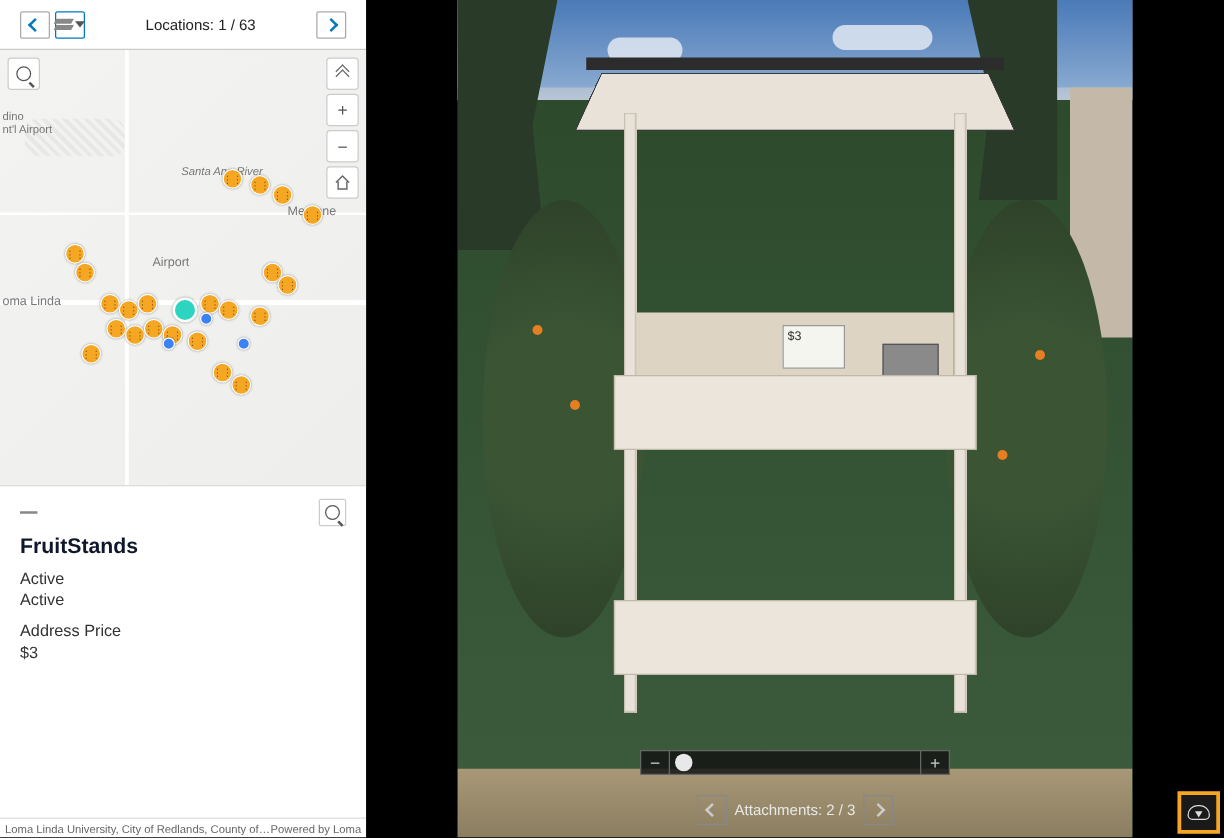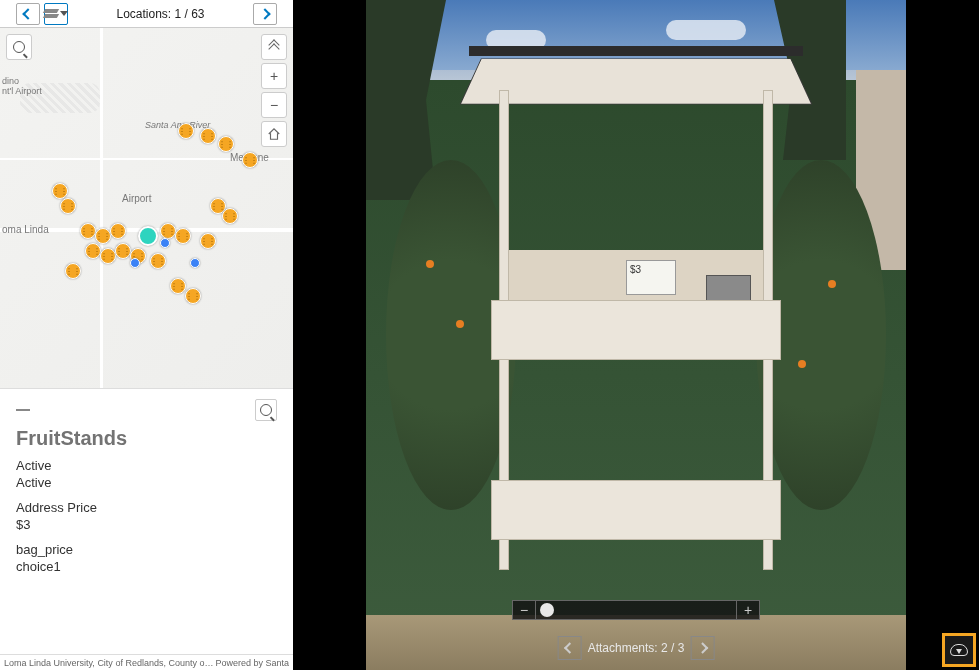--- a/index.html
+++ b/index.html
@@ -3,21 +3,21 @@
   <meta charset="utf-8">
   <style>
     * { margin: 0; padding: 0; box-sizing: border-box; }
     body { font-family: Arial, sans-serif; width: 979px; height: 670px; overflow: hidden; background: #000; }
     .app { display: flex; width: 100%; height: 100%; }
 
     .left-panel { width: 293px; height: 100%; display: flex; flex-direction: column; background: #fff; }
     .right-panel { flex: 1; height: 100%; background: #000; position: relative; display: flex; align-items: center; justify-content: center; }
 
     
-    .header-bar { display: flex; align-items: center; height: 28px; border-bottom: 1px solid #ccc; padding: 0 16px; gap: 4px; }
+    .header-bar { display: flex; align-items: center; height: 40px; border-bottom: 1px solid #ccc; padding: 0 16px; gap: 4px; }
     .header-btn { width: 24px; height: 22px; border: 1px solid #aaa; background: #fff; display: flex; align-items: center; justify-content: center; cursor: pointer; border-radius: 2px; }
     .header-btn.active { border: 1.5px solid #0079c1; }
     .header-title { flex: 1; text-align: center; font-size: 12px; color: #222; }
     .chev { width: 8px; height: 8px; border-left: 2px solid #0079c1; border-bottom: 2px solid #0079c1; }
     .chev.left { transform: rotate(45deg); }
     .chev.right { transform: rotate(-135deg); }
     .layer-icon { display:flex; align-items:center; gap:2px; }
     .layer-icon .stack { width:14px; height:10px; position:relative; }
     .layer-icon .stack::before, .layer-icon .stack::after { content:''; position:absolute; left:0; width:14px; height:4px; background:#888; transform: skewX(-30deg); }
     .layer-icon .stack::before { top:0; }
@@ -46,21 +46,21 @@
     .marker.blue-sm { background:#3b82f6; width:10px; height:10px; }
     .marker.sel { background:#2dd4bf; width:20px; height:20px; border:2px solid #fff; }
     .mag-icon { width:12px; height:12px; border:1.5px solid #555; border-radius:50%; position:relative; }
     .mag-icon::after { content:''; position:absolute; right:-4px; bottom:-4px; width:5px; height:1.5px; background:#555; transform:rotate(45deg); }
 
     
     .popup { height: 265px; overflow-y:auto; padding: 10px 16px 4px 16px; font-size:13px; color:#323232; position:relative; }
     .popup-top { display:flex; justify-content:space-between; align-items:center; margin-bottom:6px; }
     .collapse-ic { width:14px; height:2px; background:#888; cursor:pointer; }
     .zoomto-btn { width:22px; height:22px; border:1px solid #ccc; background:#fff; display:flex;align-items:center;justify-content:center; cursor:pointer; border-radius:2px; }
-    .popup-title { font-size:20px; font-weight:600; color:#737373; margin-bottom:8px; }
+    .popup-title { font-size:17px; font-weight:600; color:#0f172a; margin-bottom:8px; }
     .field { margin-bottom:10px; }
     .field-label { font-size:13px; color:#323232; margin-bottom:2px; }
     .field-value { font-size:13px; color:#323232; }
     .popup::-webkit-scrollbar { width:8px; }
     .popup::-webkit-scrollbar-thumb { background:#ccc; border-radius:4px; }
 
     
     .attrib { height:16px; font-size:9px; color:#666; display:flex; justify-content:space-between; align-items:center; padding:0 4px; border-top:1px solid #ddd; white-space:nowrap; overflow:hidden; }
     .attrib-left { overflow:hidden; text-overflow:ellipsis; flex:1; }
 
@@ -197,29 +197,25 @@
       <div class="field">
         <div class="field-label">Active</div>
         <div class="field-value">Active</div>
       </div>
       <div class="field">
       </div>
       <div class="field">
         <div class="field-label">Address Price</div>
         <div class="field-value">$3</div>
       </div>
-      <div class="field">
-        <div class="field-label">bag_price</div>
-        <div class="field-value">choice1</div>
-      </div>
     </div>
 
     <div class="attrib">
       <span class="attrib-left">Loma Linda University, City of Redlands, County of Ri…</span>
-      <span>Powered by Santa</span>
+      <span>Powered by Loma</span>
     </div>
   </div>
 
   <div class="right-panel">
     <div class="image-stage">
       <div class="sky"></div>
       <div class="cloud" style="left:120px;top:30px;"></div>
       <div class="cloud" style="left:300px;top:20px;width:80px;"></div>
       <div class="tree" style="left:0;top:0;width:100px;height:200px;clip-path:polygon(0 0,80% 0,60% 50%,70% 100%,0 100%);"></div>
       <div class="tree" style="right:60px;top:0;width:90px;height:160px;clip-path:polygon(20% 0,100% 0,100% 100%,30% 100%,40% 50%);"></div>

